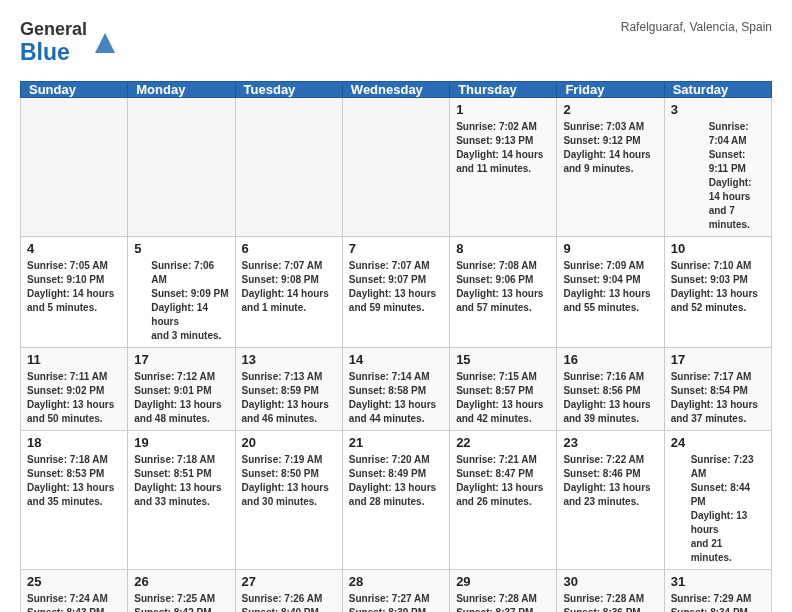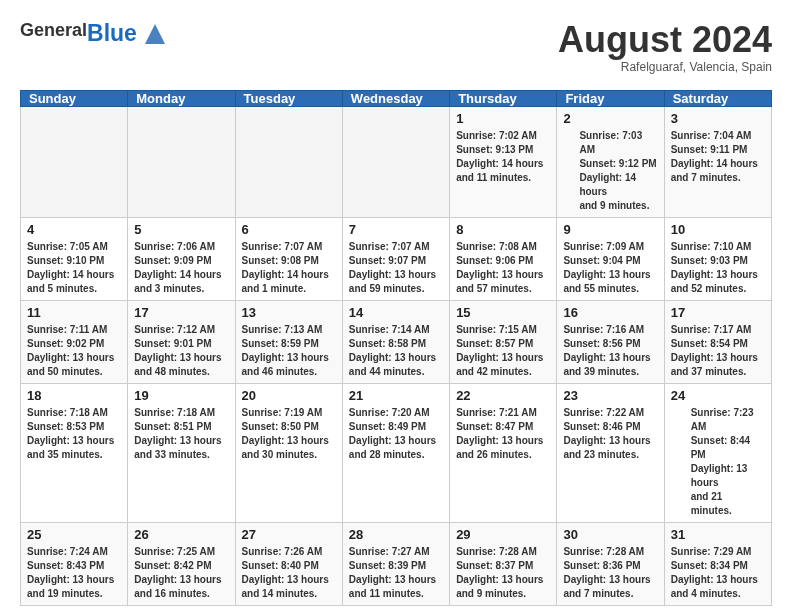--- a/index.html
+++ b/index.html
@@ -15,21 +15,21 @@
       justify-content: space-between;
       align-items: flex-start;
       margin-bottom: 16px;
     }
     .logo {
       display: flex;
       align-items: center;
     }
     .logo-text {
       display: flex;
-      flex-direction: row;
+      flex-direction: column;
       line-height: 1.1;
     }
     .logo-general {
       font-size: 18px;
       font-weight: bold;
       color: #333;
     }
     .logo-blue {
       font-size: 23px;
       font-weight: bold;
@@ -104,21 +104,20 @@
   <div class="logo">
     <div class="logo-text">
       <span class="logo-general">General</span>
       <span class="logo-blue">Blue</span>
     </div>
     <svg class="logo-icon" viewBox="0 0 28 28">
       <polygon points="4,24 14,4 24,24" fill="#2a6cb5" opacity="0.85"></polygon>
     </svg>
   </div>
   <div class="title-block">
-    <div class="month-year">August 2024</div>
     <div class="location">Rafelguaraf, Valencia, Spain</div>
   </div>
 </div>
 
 <table>
   <thead>
     <tr>
     <th>Sunday</th>
         <th>Monday</th>
         <th>Tuesday</th>
@@ -136,44 +135,44 @@
         <td class="empty-cell"></td>
         <td>
           <div class="day-number">1</div>
           <div class="day-info" style="white-space: pre-line;">Sunrise: 7:02 AM
 Sunset: 9:13 PM
 Daylight: 14 hours
 and 11 minutes.</div>
         </td>
         <td>
           <div class="day-number">2</div>
-          <div class="day-info" style="white-space: pre-line; margin-left: 16px;">Sunrise: 7:03 AM
+          <div class="day-info" style="white-space: pre-line;">Sunrise: 7:03 AM
 Sunset: 9:12 PM
 Daylight: 14 hours
 and 9 minutes.</div>
         </td>
         <td>
           <div class="day-number">3</div>
-          <div class="day-info" style="white-space: pre-line;">Sunrise: 7:04 AM
+          <div class="day-info" style="white-space: pre-line; margin-left: 38px;">Sunrise: 7:04 AM
 Sunset: 9:11 PM
 Daylight: 14 hours
 and 7 minutes.</div>
         </td>
       </tr>
       <tr>
         <td>
           <div class="day-number">4</div>
           <div class="day-info" style="white-space: pre-line;">Sunrise: 7:05 AM
 Sunset: 9:10 PM
 Daylight: 14 hours
 and 5 minutes.</div>
         </td>
         <td>
           <div class="day-number">5</div>
-          <div class="day-info" style="white-space: pre-line;">Sunrise: 7:06 AM
+          <div class="day-info" style="white-space: pre-line; margin-left: 17px;">Sunrise: 7:06 AM
 Sunset: 9:09 PM
 Daylight: 14 hours
 and 3 minutes.</div>
         </td>
         <td>
           <div class="day-number">6</div>
           <div class="day-info" style="white-space: pre-line;">Sunrise: 7:07 AM
 Sunset: 9:08 PM
 Daylight: 14 hours
 and 1 minute.</div>

